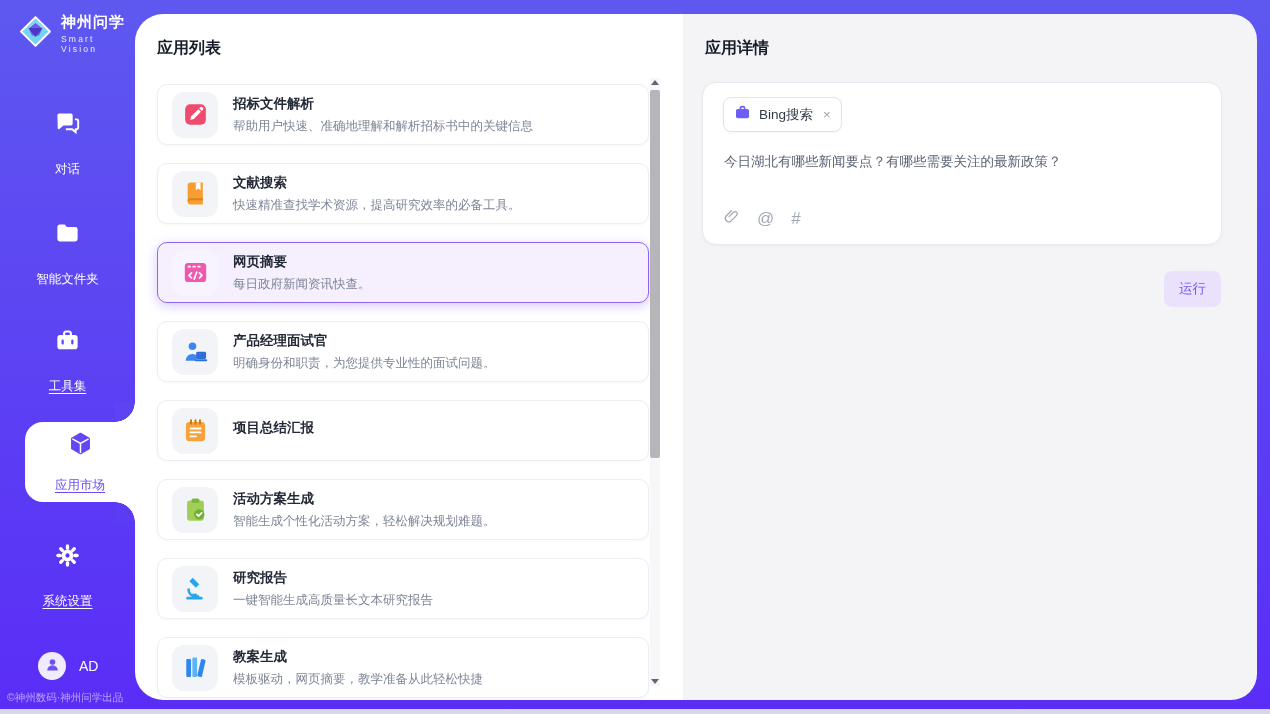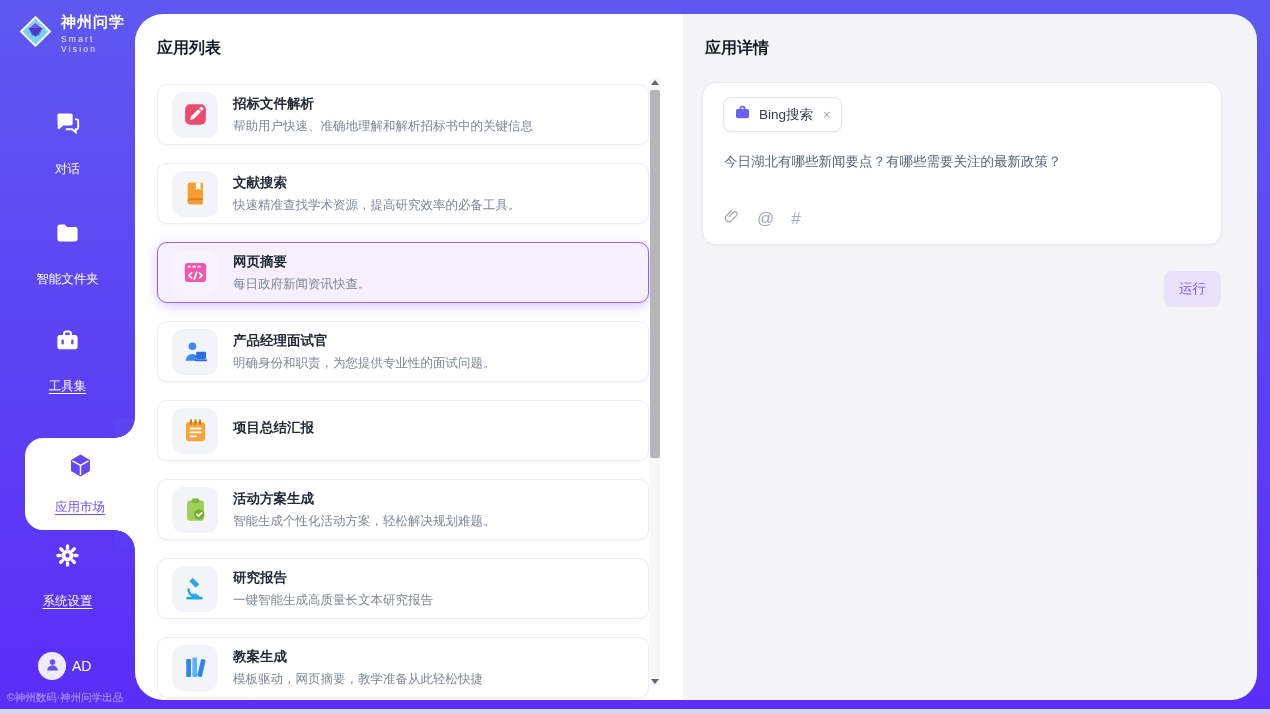--- a/index.html
+++ b/index.html
@@ -15,30 +15,30 @@
   .brand-name { color:#fff; font-size:15px; font-weight:bold; letter-spacing:1px; }
   .brand-sub { color:rgba(255,255,255,.9); font-size:8.5px; letter-spacing:2.2px; margin-top:2px; }
   .nav-item { position:absolute; left:0; width:135px; display:flex; flex-direction:column; align-items:center; gap:20px; color:#fff; cursor:pointer; }
   .nav-label { font-size:12.5px; color:#fff; }
   .nav-label.u { text-decoration:underline; text-underline-offset:3px; }
   .nav-chat { top:110px; }
   .nav-folder { top:220px; }
   .nav-tool { top:327px; }
   .nav-settings { top:542px; }
   .nav-market {
-    top:438px; left:25px; width:110px; height:92px;
+    top:422px; left:25px; width:110px; height:80px;
     background:#fff; border-radius:18px 0 0 18px; justify-content:center; gap:16px;
   }
   .nav-market .nav-label { color:#6a4cf6; }
   .nav-market::before, .nav-market::after {
     content:""; position:absolute; right:0; width:20px; height:20px;
   }
   .nav-market::before { top:-20px; background:radial-gradient(circle at 0 0,#5c44f2 19.5px,#fff 20px); }
   .nav-market::after { bottom:-20px; background:radial-gradient(circle at 0 100%,#5b3cf4 19.5px,#fff 20px); }
-  .user-row { position:absolute; bottom:34px; left:38px; display:flex; align-items:center; gap:6px; }
+  .user-row { position:absolute; bottom:34px; left:38px; display:flex; align-items:center; gap:13px; }
   .avatar { width:28px; height:28px; border-radius:50%; background:#f1ecfd; display:flex; align-items:center; justify-content:center; }
   .user-initials { color:#fff; font-size:14px; }
   .side-footer { position:absolute; bottom:9px; left:7px; font-size:10.5px; color:rgba(255,255,255,.55); white-space:nowrap; }
   
   .content { position:absolute; left:135px; top:14px; width:1122px; height:686px; display:flex; z-index:1; }
   .panel-list { width:548px; background:#fff; border-radius:28px 0 0 28px; position:relative; overflow:hidden; }
   .panel-detail { width:574px; background:#f4f4f6; border-radius:0 26px 26px 0; position:relative; }
   .panel-title { position:absolute; top:24px; left:22px; font-size:16px; font-weight:bold; color:#181d2a; }
   
   .cards { position:absolute; top:70px; left:22px; width:492px; }

